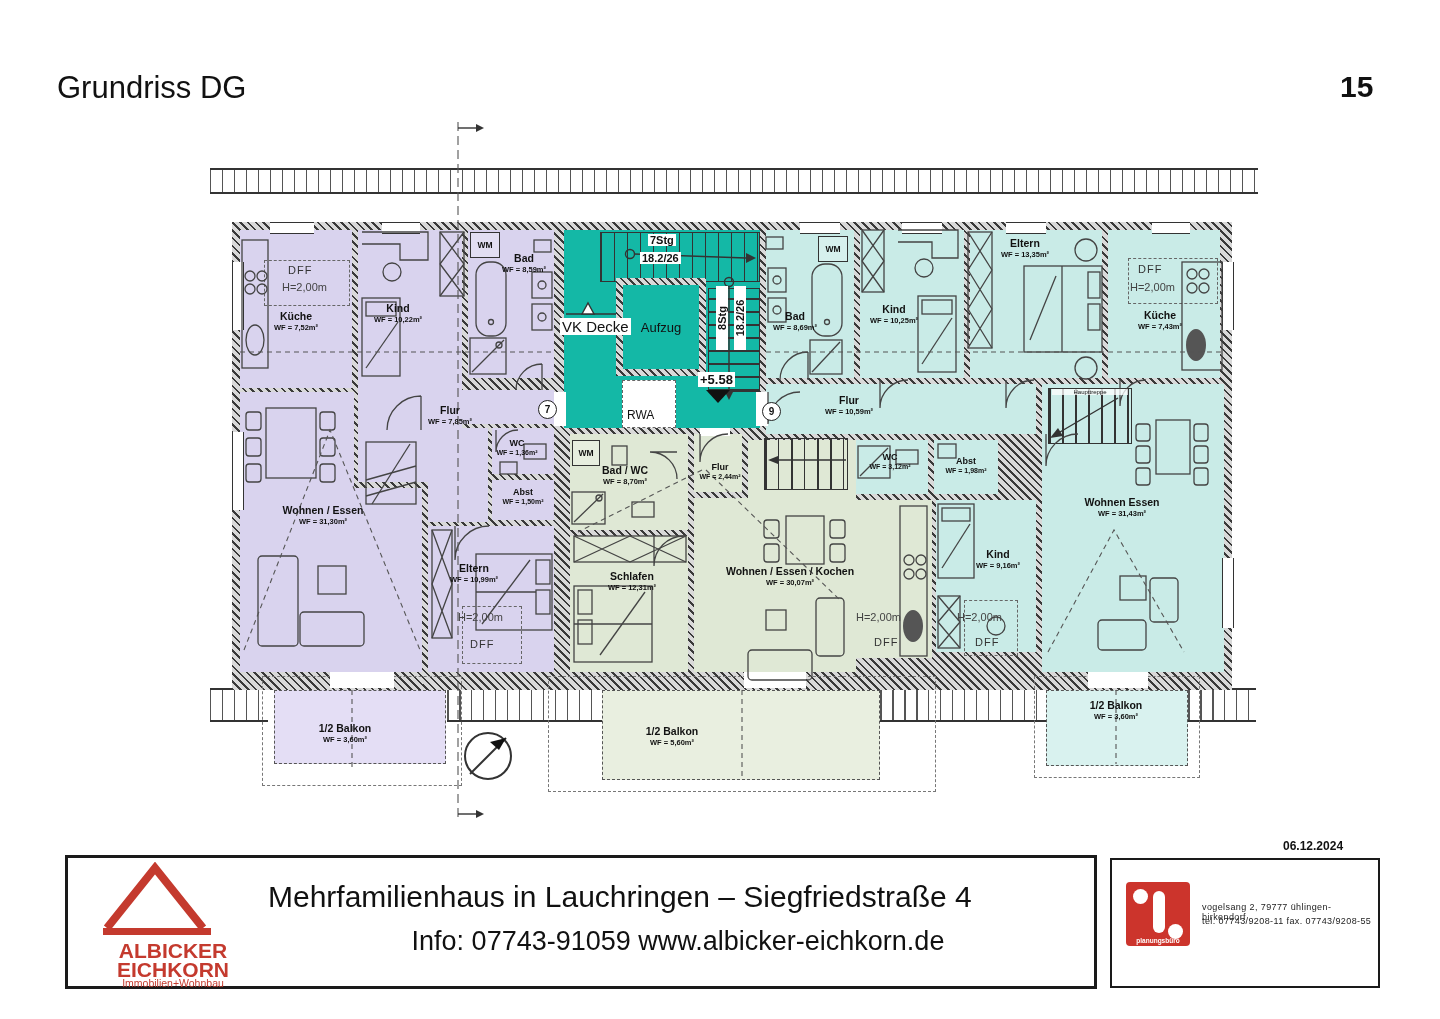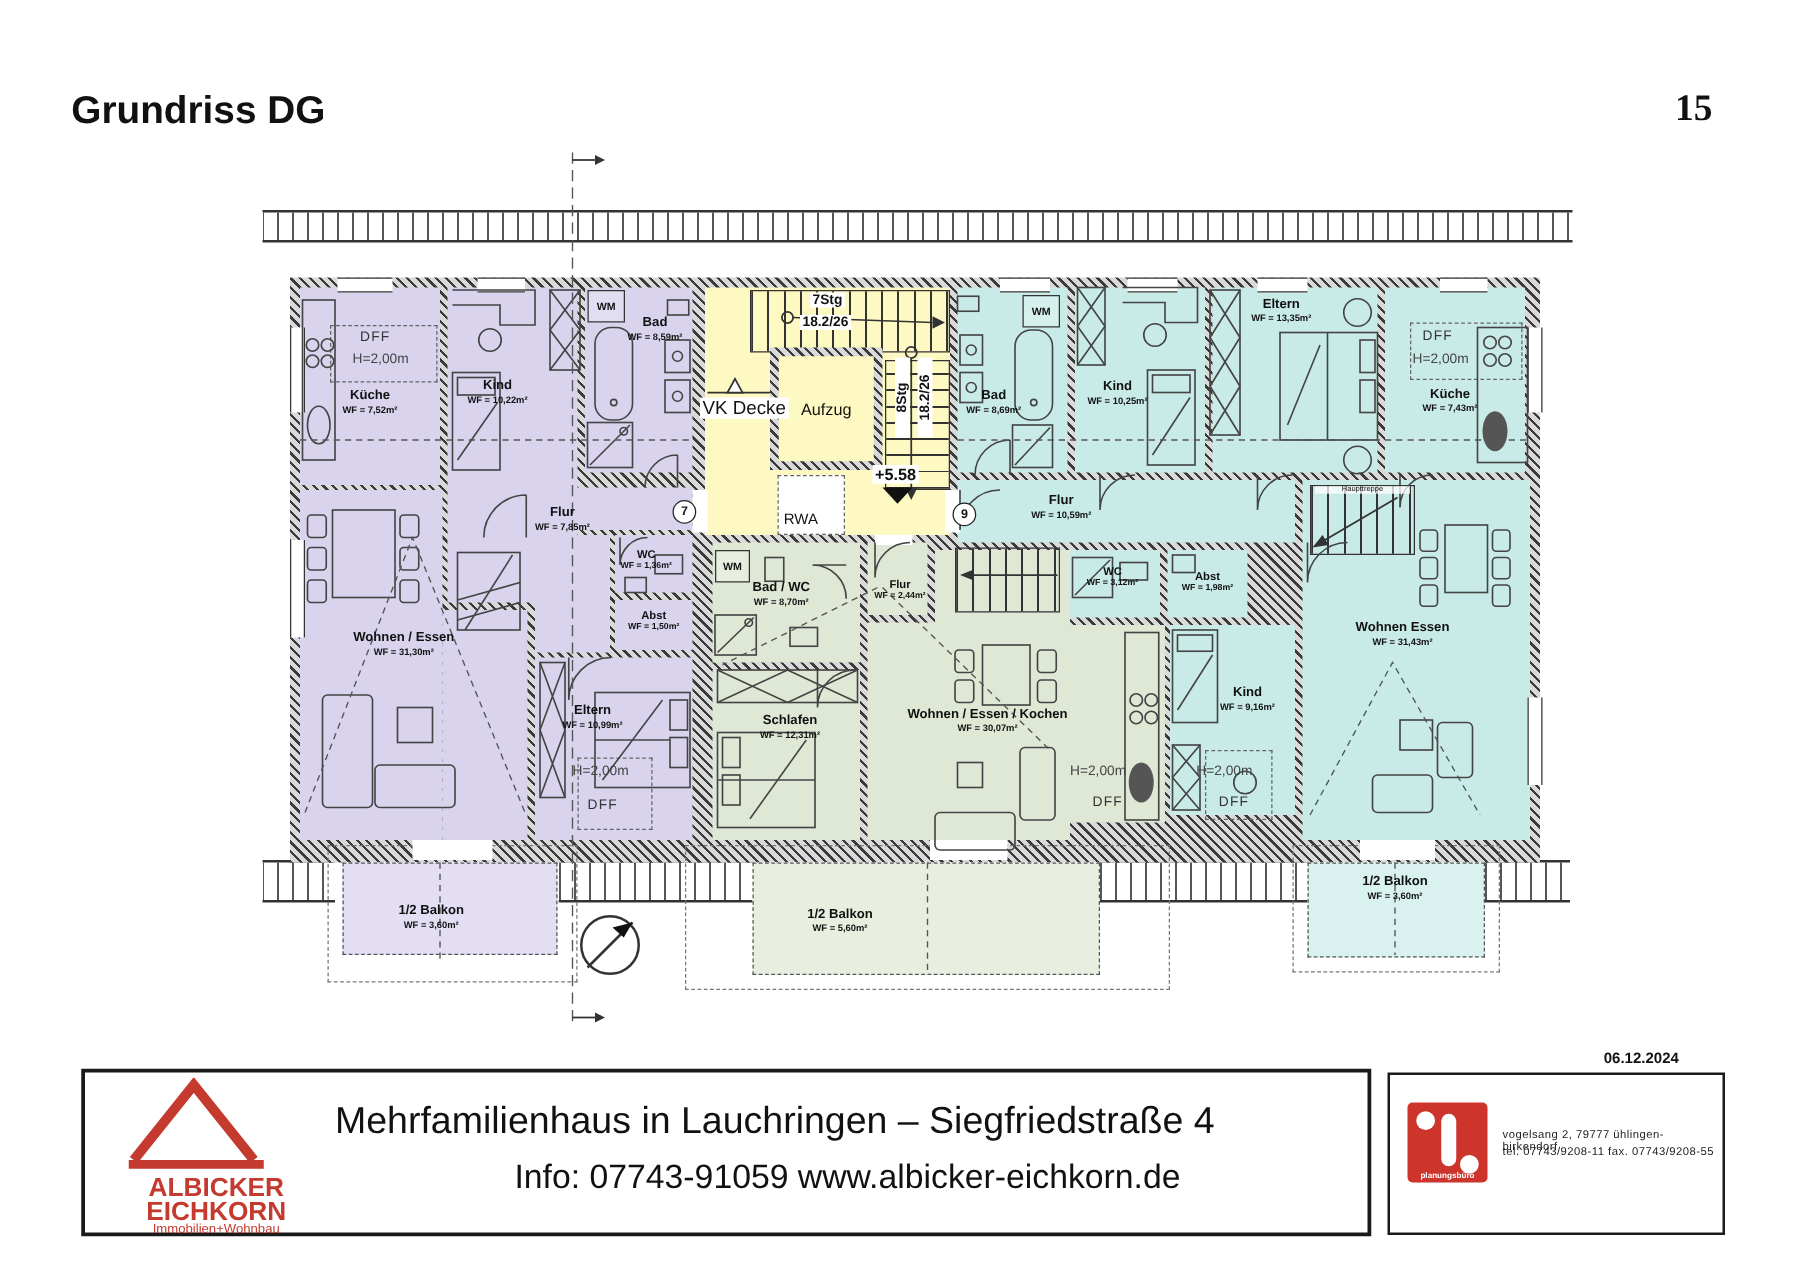--- a/index.html
+++ b/index.html
@@ -4,21 +4,21 @@
 <style>
   html,body{margin:0;padding:0;background:#fff;}
   body{width:1440px;height:1019px;position:relative;font-family:"Liberation Sans",sans-serif;color:#111;overflow:hidden;}
   .abs{position:absolute;}
   
   .hatch{background:repeating-linear-gradient(45deg,#3a3a3a 0px,#3a3a3a 1.8px,#d9d9d9 1.8px,#d9d9d9 5.5px);}
   
   .strip{background:repeating-linear-gradient(90deg,#555 0 1.5px,#fff 1.5px 12px);border-top:2px solid #333;border-bottom:2px solid #333;}
   .room{position:absolute;}
   .purple{background:#d9d3ee;} .green{background:#dfe8d5;} .teal{background:#c9ebe7;}
-  .white{background:#fef9c3;}
+  .white{background:#14b8a6;}
   .balc{position:absolute;border:1.5px dashed #555;}
   .balc-outline{position:absolute;border:1.5px dashed #777;}
   .bp{background:#e4def5;} .bg{background:#e9efe0;} .bt{background:#d9f2ef;}
   .rl{position:absolute;text-align:center;line-height:1.25;z-index:6;}
   .rn{display:block;font-weight:bold;font-size:10.5px;}
   .ra{display:block;font-weight:bold;font-size:7.5px;}
   .an{position:absolute;z-index:6;}
   .dffbox{position:absolute;border:1.2px dashed #666;z-index:4;}
   .dff-t{font-size:11px;color:#333;letter-spacing:1px;}
   .h200-t{font-size:11px;color:#444;}
@@ -42,22 +42,22 @@
   .hb-small{font-size:9px;color:#222;letter-spacing:.4px;}
   .hb-plan{font-weight:bold;font-size:17px;letter-spacing:5px;color:#1a1a1a;}
   .hb-logo{position:absolute;background:#cc342c;border-radius:4px;}
   .hb-logo .c1,.hb-logo .c2{position:absolute;background:#fff;border-radius:50%;width:15px;height:15px;}
   .hb-logo .bar{position:absolute;background:#fff;width:12px;border-radius:6px;}
   .hb-logo .t{position:absolute;color:#fff;font-size:6.5px;bottom:2px;width:100%;text-align:center;font-weight:bold;}
 </style>
 </head>
 <body>
 
-<div class="abs" style="left:57px;top:70px;font-size:31px;font-weight:bold;">Grundriss DG</div>
-<div class="abs" style="left:1340px;top:70px;font-size:30px;font-weight:bold;font-family:Liberation Serif, serif;">15</div>
+<div class="abs" style="left:57px;top:70px;font-size:31px;font-weight:normal;">Grundriss DG</div>
+<div class="abs" style="left:1340px;top:70px;font-size:30px;font-weight:bold;">15</div>
 
 <div class="strip abs" style="left:210px;top:168px;width:1048px;height:22px;"></div>
 <div class="strip abs" style="left:210px;top:688px;width:58px;height:30px;"></div>
 <div class="strip abs" style="left:447px;top:688px;width:155px;height:30px;"></div>
 <div class="strip abs" style="left:880px;top:688px;width:166px;height:30px;"></div>
 <div class="strip abs" style="left:1188px;top:688px;width:68px;height:30px;"></div>
 
 <div class="hatch abs" style="left:232px;top:222px;width:1000px;height:468px;z-index:1;"></div>
 
 <div class="room purple" style="left:240px;top:230px;width:112px;height:158px;z-index:2;"></div>

